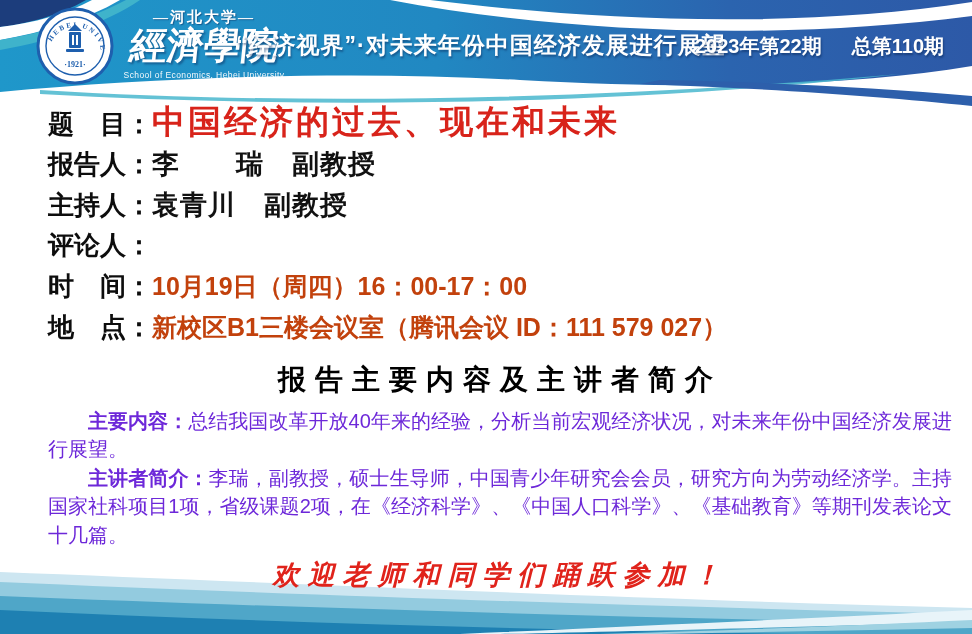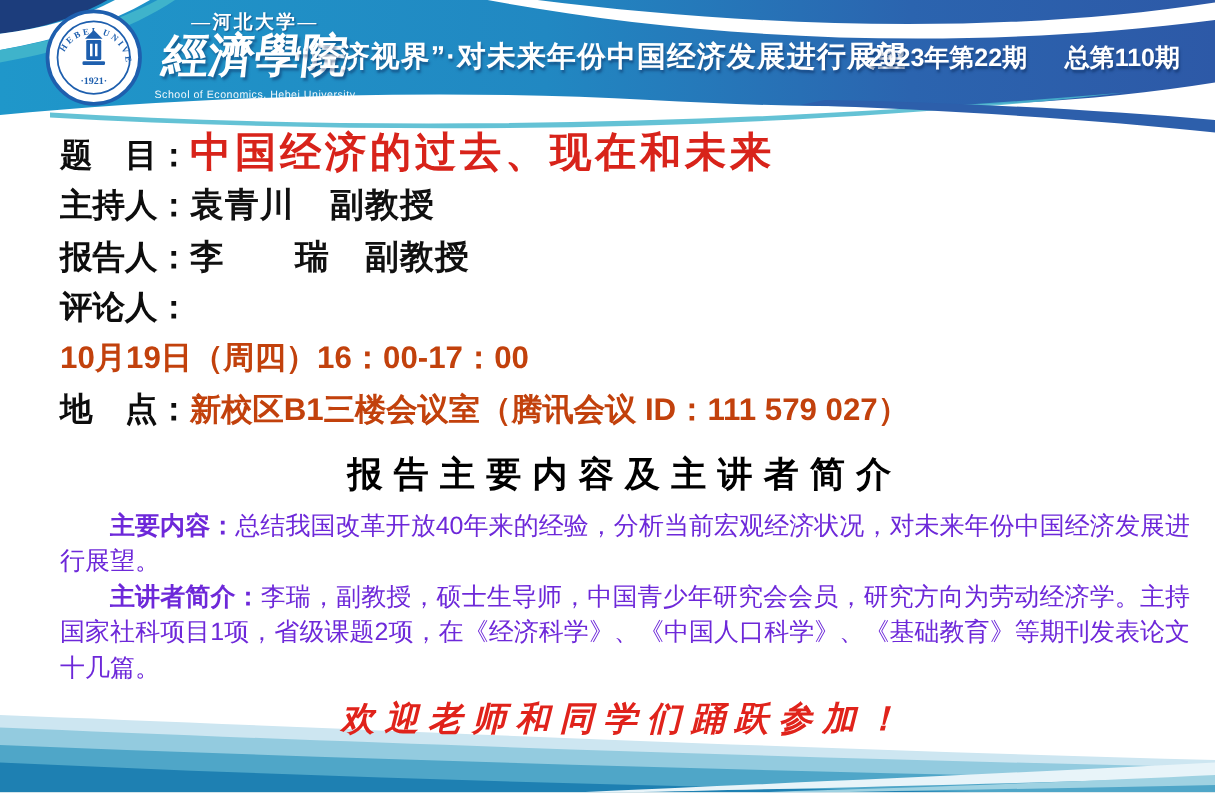--- a/index.html
+++ b/index.html
@@ -87,34 +87,35 @@
   </div>
 
   <div class="content">
 
     <div class="info-row row-title">
       <span class="info-label">题　目：</span>
       <span class="info-value">中国经济的过去、现在和未来</span>
     </div>
 
     <div class="info-row row-person">
-      <span class="info-label">主持人：</span>
-      <span class="info-value">袁青川　副教授</span>
+      <span class="info-label">报告人：</span>
+      <span class="info-value">李　　瑞　副教授</span>
     </div>
 
     <div class="info-row row-person">
-      <span class="info-label">报告人：</span>
-      <span class="info-value">李　　瑞　副教授</span>
+      <span class="info-label">主持人：</span>
+      <span class="info-value">袁青川　副教授</span>
     </div>
 
     <div class="info-row row-person">
       <span class="info-label">评论人：</span>
     </div>
 
     <div class="info-row row-plain">
+      <span class="info-label">时　间：</span>
       <span class="info-value">10月19日（周四）16：00-17：00</span>
     </div>
 
     <div class="info-row row-plain">
       <span class="info-label">地　点：</span>
       <span class="info-value">新校区B1三楼会议室（腾讯会议 ID：111 579 027）</span>
     </div>
 
     <div class="section-heading">报告主要内容及主讲者简介</div>
 

